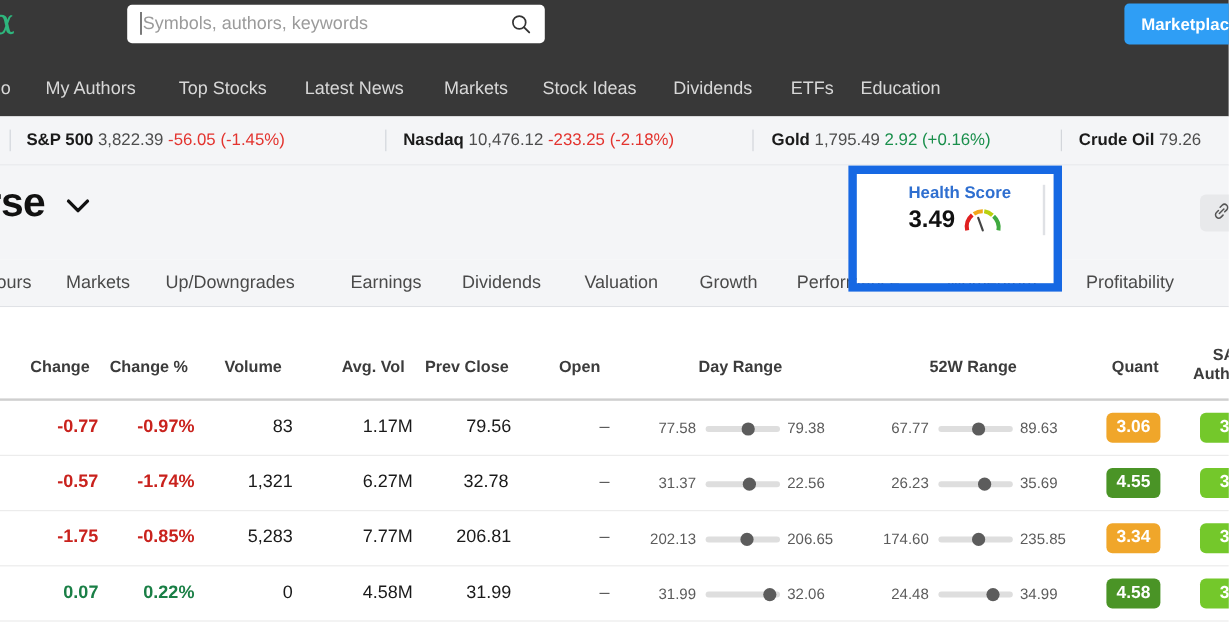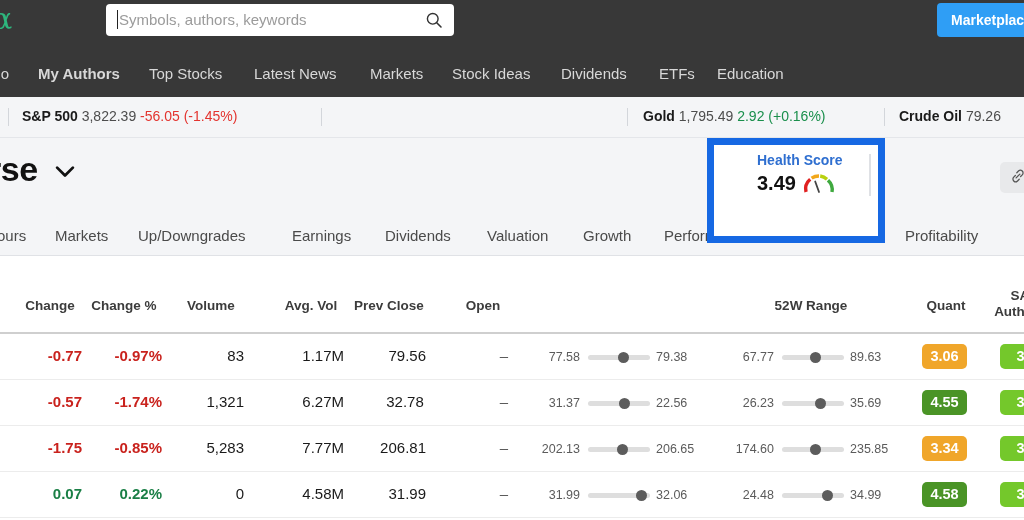--- a/index.html
+++ b/index.html
@@ -174,35 +174,36 @@
       <svg class="mag" viewBox="0 0 24 24">
         <circle cx="10.5" cy="10.5" r="6.4" fill="none" stroke="#333" stroke-width="1.7"></circle>
         <line x1="15.3" y1="15.3" x2="20.4" y2="20.4" stroke="#333" stroke-width="1.9" stroke-linecap="round"></line>
       </svg>
     </div>
 
     <button class="mktbtn">Marketplace</button>
 
     <div class="navrow" id="navrow">
         <div class="navitem" style="left: -6px;">lio</div>
-        <div class="navitem" style="left: 38px; font-weight: bold;">My Authors</div>
+        <div class="navitem" style="left: 38px;">My Authors</div>
         <div class="navitem" style="left: 149px;">Top Stocks</div>
         <div class="navitem" style="left: 254px;">Latest News</div>
         <div class="navitem" style="left: 370px; text-align: right;">Markets</div>
         <div class="navitem" style="left: 452px;">Stock Ideas</div>
         <div class="navitem" style="left: 561px;">Dividends</div>
         <div class="navitem" style="left: 659px;">ETFs</div>
         <div class="navitem" style="left: 717px;">Education</div>
       </div>
   </div>
 
   <div class="ticker" id="ticker">
       <div class="tsep" style="left: 8px;"></div>
       <div class="tick" style="left: 22px;"><span class="nm">S&amp;P 500</span> <span class="px"> 3,822.39</span><span class="dn"> -56.05 (-1.45%)</span></div>
       <div class="tsep" style="left: 321px;"></div>
+      <div class="tick" style="left: 336px;"><span class="nm">Nasdaq</span> <span class="px"> 10,476.12</span><span class="dn"> -233.25 (-2.18%)</span></div>
       <div class="tsep" style="left: 627px;"></div>
       <div class="tick" style="left: 643px;"><span class="nm">Gold</span> <span class="px"> 1,795.49</span><span class="up"> 2.92 (+0.16%)</span></div>
       <div class="tsep" style="left: 884px;"></div>
       <div class="tick" style="left: 899px;"><span class="nm">Crude Oil</span> <span class="px"> 79.26</span></div>
     </div>
 
   <div class="symhead">
     <div class="symname">rse</div>
     <svg class="chev" viewBox="0 0 24 16">
       <polyline points="3,3 12,12 21,3" fill="none" stroke="#111" stroke-width="3.2" stroke-linecap="round" stroke-linejoin="round"></polyline>
@@ -252,20 +253,21 @@
   <div class="bluebox"></div>
 
   <div class="tablearea">
     <div class="thead" id="thead">
         <div class="th" style="left: 18px; width: 64px; top: 20px; white-space: pre-line; line-height: 16px;">Change</div>
         <div class="th" style="left: 86px; width: 76px; top: 20px; white-space: pre-line; line-height: 16px;">Change %</div>
         <div class="th" style="left: 178px; width: 66px; top: 20px; white-space: pre-line; line-height: 16px;">Volume</div>
         <div class="th" style="left: 278px; width: 66px; top: 20px; white-space: pre-line; line-height: 16px;">Avg. Vol</div>
         <div class="th" style="left: 352px; width: 74px; top: 20px; white-space: pre-line; line-height: 16px;">Prev Close</div>
         <div class="th" style="left: 458px; width: 50px; top: 20px; white-space: pre-line; line-height: 16px;">Open</div>
+        <div class="th" style="left: 536px; width: 162px; top: 20px; white-space: pre-line; line-height: 16px;">Day Range</div>
         <div class="th" style="left: 730px; width: 162px; top: 20px; white-space: pre-line; line-height: 16px;">52W Range</div>
         <div class="th" style="left: 912px; width: 68px; top: 20px; white-space: pre-line; line-height: 16px;">Quant</div>
         <div class="th" style="left: 990px; width: 60px; top: 10px; white-space: pre-line; line-height: 16px;">SA
 Authors</div>
       </div>
     <div id="tbody">
         <div class="row" style="top: 78px;">
           <div class="cell dn" style="left: 18px; width: 64px; text-align: right;">-0.77</div>
           <div class="cell dn" style="left: 86px; width: 76px; text-align: right;">-0.97%</div>
           <div class="cell " style="left: 178px; width: 66px; text-align: right;">83</div>

